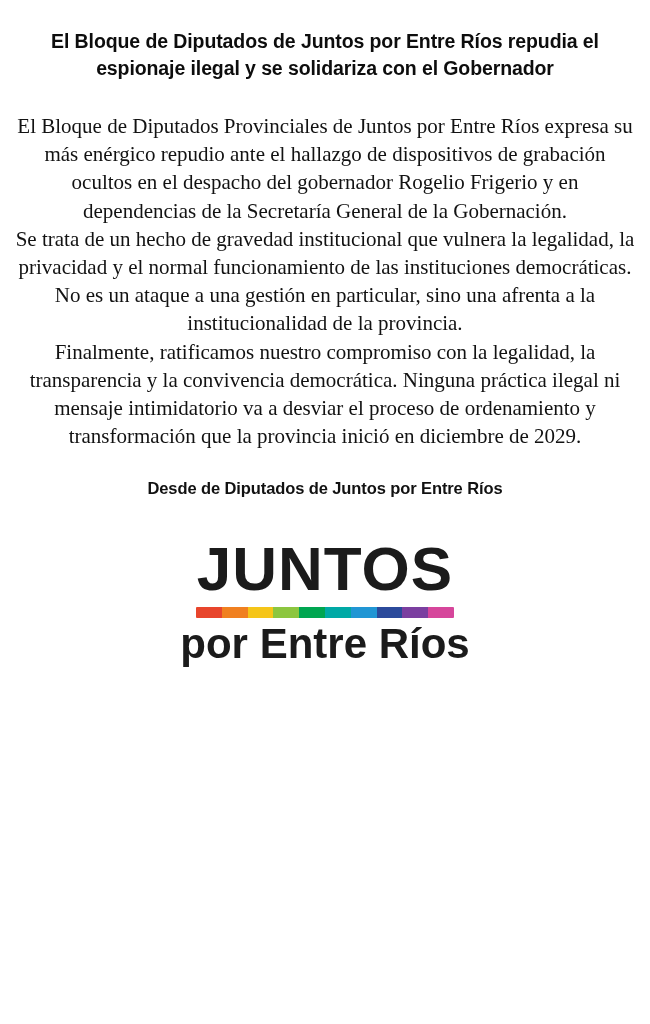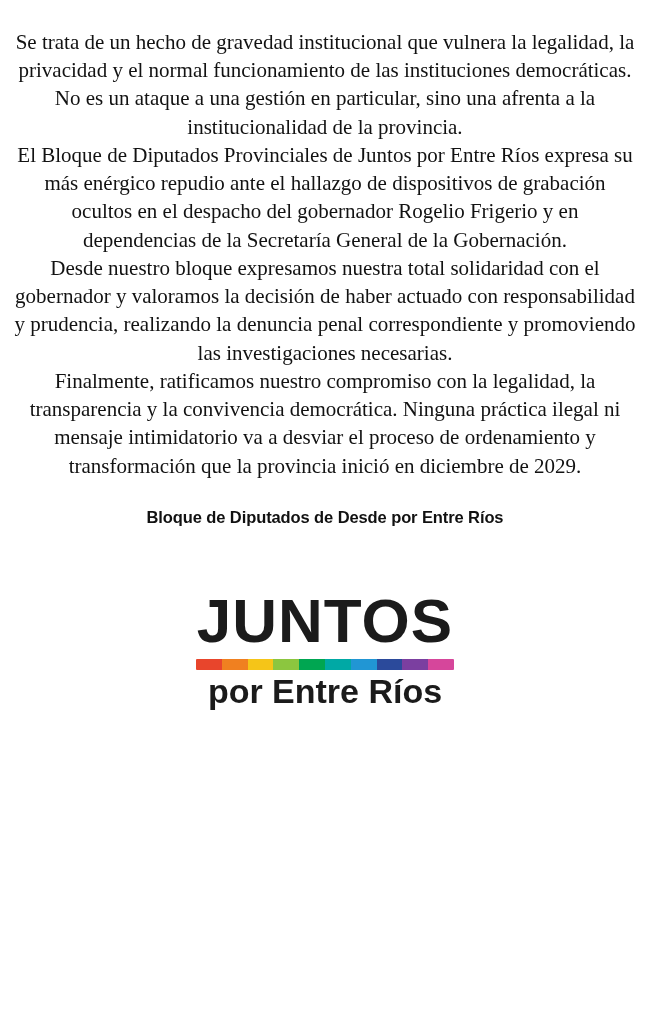--- a/index.html
+++ b/index.html
@@ -48,21 +48,21 @@
   .signature {
     font-family: "Liberation Sans", sans-serif;
     font-weight: bold;
     font-size: 16.5px;
     color: #111111;
     text-align: center;
     margin-top: 28px;
     letter-spacing: -0.1px;
   }
   .logo-block {
-    margin-top: 65px;
+    margin-top: 42px;
     display: flex;
     flex-direction: column;
     align-items: center;
     width: 100%;
   }
   .logo-main {
     font-family: "Liberation Sans", sans-serif;
     font-weight: bold;
     font-size: 62px;
     letter-spacing: 1px;
@@ -77,40 +77,40 @@
     border-radius: 1px;
     overflow: hidden;
   }
   .logo-bar span {
     flex: 1 1 auto;
     height: 100%;
   }
   .logo-sub {
     font-family: "Liberation Sans", sans-serif;
     font-weight: bold;
-    font-size: 34px;
+    font-size: 42px;
     color: #1b1b1b;
     letter-spacing: 0px;
     line-height: 1.05;
   }
 </style>
 </head>
 <body>
 
 <div class="page">
 
+  <h1 class="headline">El Bloque de Diputados de Juntos por Entre Ríos repudia el espionaje ilegal y se solidariza con el Gobernador</h1>
 
   <div class="body-text">
+    <p>El Bloque de Diputados Provinciales de Juntos por Entre Ríos expresa su más enérgico repudio ante el hallazgo de dispositivos de grabación ocultos en el despacho del gobernador Rogelio Frigerio y en dependencias de la Secretaría General de la Gobernación.</p>
     <p>Se trata de un hecho de gravedad institucional que vulnera la legalidad, la privacidad y el normal funcionamiento de las instituciones democráticas. No es un ataque a una gestión en particular, sino una afrenta a la institucionalidad de la provincia.</p>
-    <p>El Bloque de Diputados Provinciales de Juntos por Entre Ríos expresa su más enérgico repudio ante el hallazgo de dispositivos de grabación ocultos en el despacho del gobernador Rogelio Frigerio y en dependencias de la Secretaría General de la Gobernación.</p>
-    <p>Desde nuestro bloque expresamos nuestra total solidaridad con el gobernador y valoramos la decisión de haber actuado con responsabilidad y prudencia, realizando la denuncia penal correspondiente y promoviendo las investigaciones necesarias.</p>
     <p>Finalmente, ratificamos nuestro compromiso con la legalidad, la transparencia y la convivencia democrática. Ninguna práctica ilegal ni mensaje intimidatorio va a desviar el proceso de ordenamiento y transformación que la provincia inició en diciembre de 2029.</p>
   </div>
 
-  <div class="signature">Bloque de Diputados de Desde por Entre Ríos</div>
+  <div class="signature">Desde de Diputados de Juntos por Entre Ríos</div>
 
   <div class="logo-block">
     <div class="logo-main">JUNTOS</div>
     <div class="logo-bar">
       <span style="background:#e8452c"></span>
       <span style="background:#f08020"></span>
       <span style="background:#f5c518"></span>
       <span style="background:#8cc63f"></span>
       <span style="background:#00a651"></span>
       <span style="background:#00a9a5"></span>

